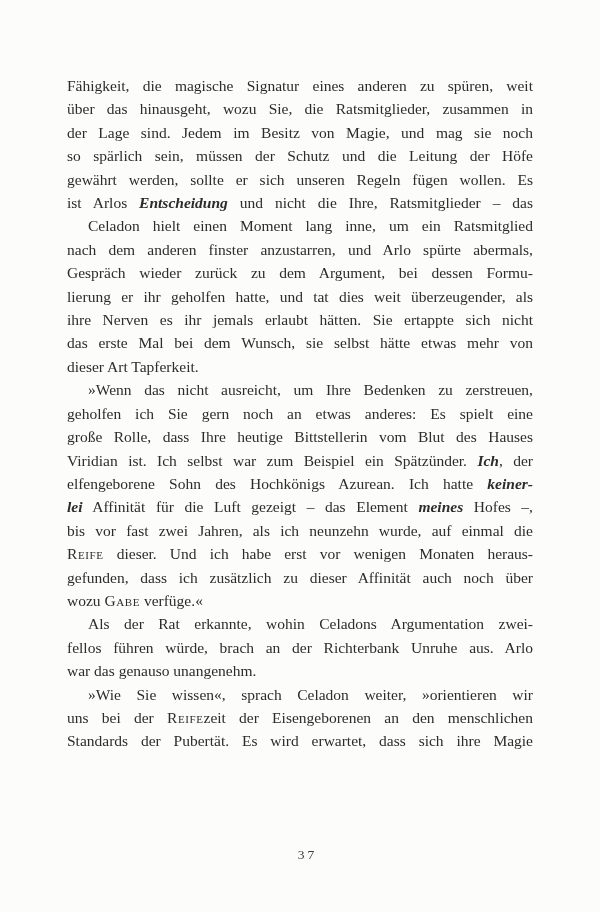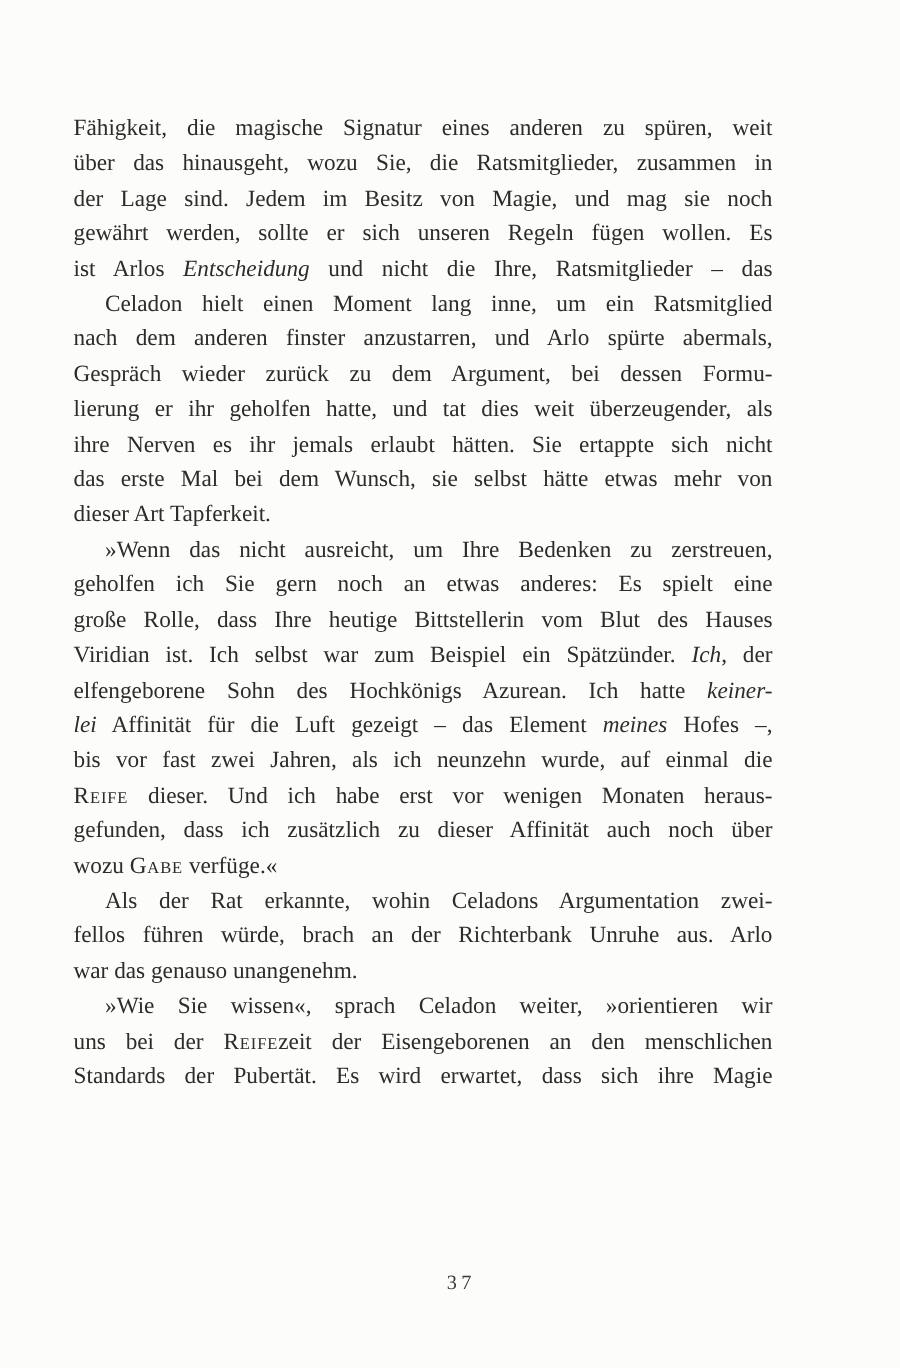--- a/index.html
+++ b/index.html
@@ -10,40 +10,40 @@
   }
   .page {
     position: relative;
     width: 600px;
     height: 912px;
     background: #fcfcfb;
     overflow: hidden;
   }
   .text-block {
     position: absolute;
-    left: 49px;
+    left: 67px;
     top: 74px;
     width: 466px;
     color: #2e2c29;
     font-size: 15.5px;
     line-height: 23.4px;
   }
   .paragraph { margin: 0; }
   .line {
     text-align: justify;
     text-align-last: justify;
     white-space: normal;
   }
   .line.last {
     text-align-last: left;
   }
   .line.indent {
     padding-left: 21px;
   }
-  .italic { font-style: italic; }
+  .italic { font-style: italic; font-weight: bold; }
   .smallcaps {
     font-variant: small-caps;
     letter-spacing: 0.6px;
     margin-top: 39px;
   }
   .page-number {
     position: absolute;
     top: 847px;
     left: 0;
     width: 100%;
@@ -57,20 +57,21 @@
 </style>
 </head>
 <body>
 
 <div class="page">
   <div class="text-block">
       <div class="paragraph">
         <div class="line"><span>Fähigkeit, die magische Signatur eines anderen zu spüren, weit</span></div>
         <div class="line"><span>über das hinausgeht, wozu Sie, die Ratsmitglieder, zusammen in</span></div>
         <div class="line"><span>der Lage sind. Jedem im Besitz von Magie, und mag sie noch</span></div>
+        <div class="line"><span>so spärlich sein, müssen der Schutz und die Leitung der Höfe</span></div>
         <div class="line"><span>gewährt werden, sollte er sich unseren Regeln fügen wollen. Es</span></div>
         <div class="line"><span>ist Arlos </span><span class="italic">Entscheidung</span><span> und nicht die Ihre, Ratsmitglieder – das</span></div>
       </div>
       <div class="paragraph">
         <div class="line indent"><span>Celadon hielt einen Moment lang inne, um ein Ratsmitglied</span></div>
         <div class="line"><span>nach dem anderen finster anzustarren, und Arlo spürte abermals,</span></div>
         <div class="line"><span>Gespräch wieder zurück zu dem Argument, bei dessen Formu-</span></div>
         <div class="line"><span>lierung er ihr geholfen hatte, und tat dies weit überzeugender, als</span></div>
         <div class="line"><span>ihre Nerven es ihr jemals erlaubt hätten. Sie ertappte sich nicht</span></div>
         <div class="line"><span>das erste Mal bei dem Wunsch, sie selbst hätte etwas mehr von</span></div>

